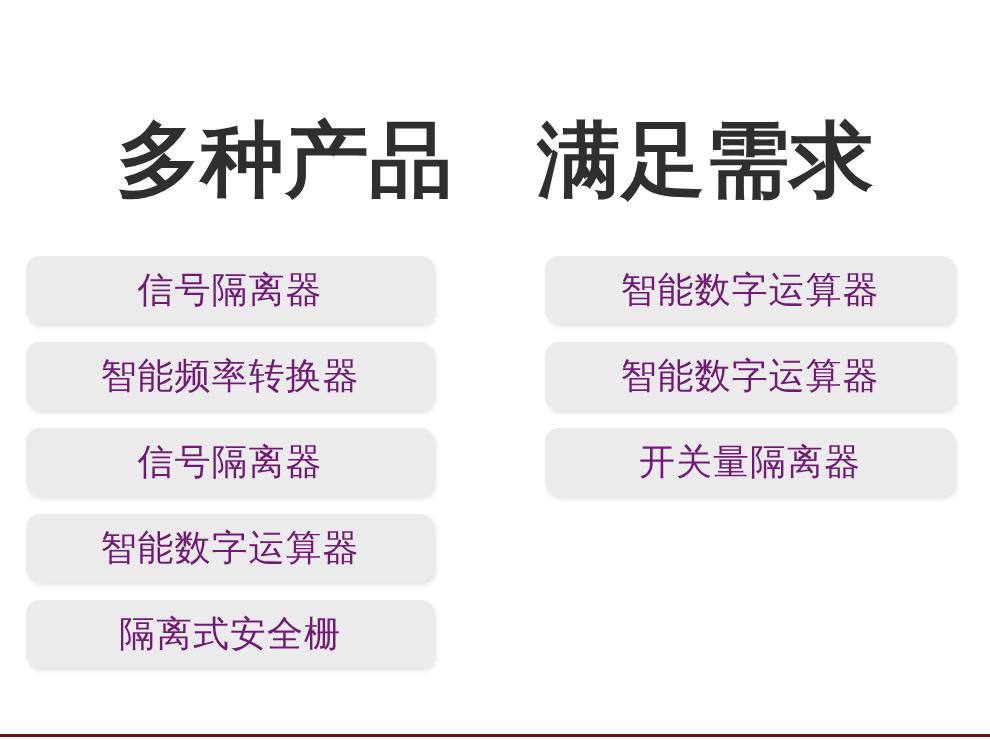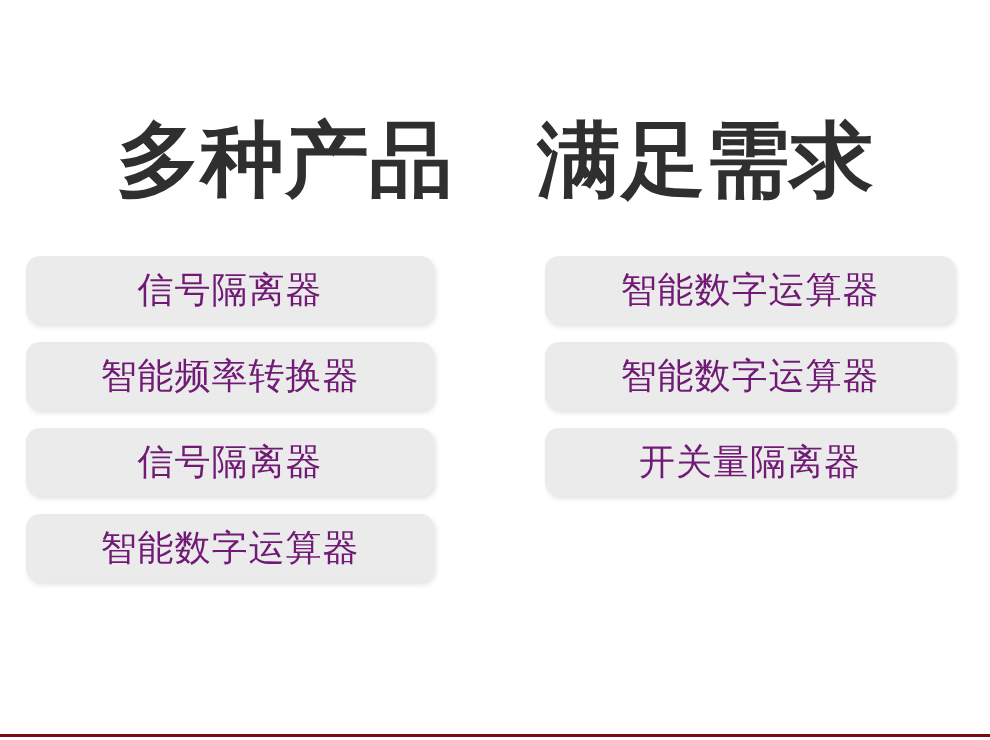--- a/index.html
+++ b/index.html
@@ -106,20 +106,23 @@
       </div>
       <div class="pill">
         <span class="pill-label">智能频率转换器</span>
       </div>
       <div class="pill">
         <span class="pill-label">信号隔离器</span>
       </div>
       <div class="pill">
         <span class="pill-label">智能数字运算器</span>
       </div>
+      <div class="pill">
+        <span class="pill-label">隔离式安全栅</span>
+      </div>
     </div>
 
     <div class="pill-col">
       <div class="pill">
         <span class="pill-label">智能数字运算器</span>
       </div>
       <div class="pill">
         <span class="pill-label">智能数字运算器</span>
       </div>
       <div class="pill">

